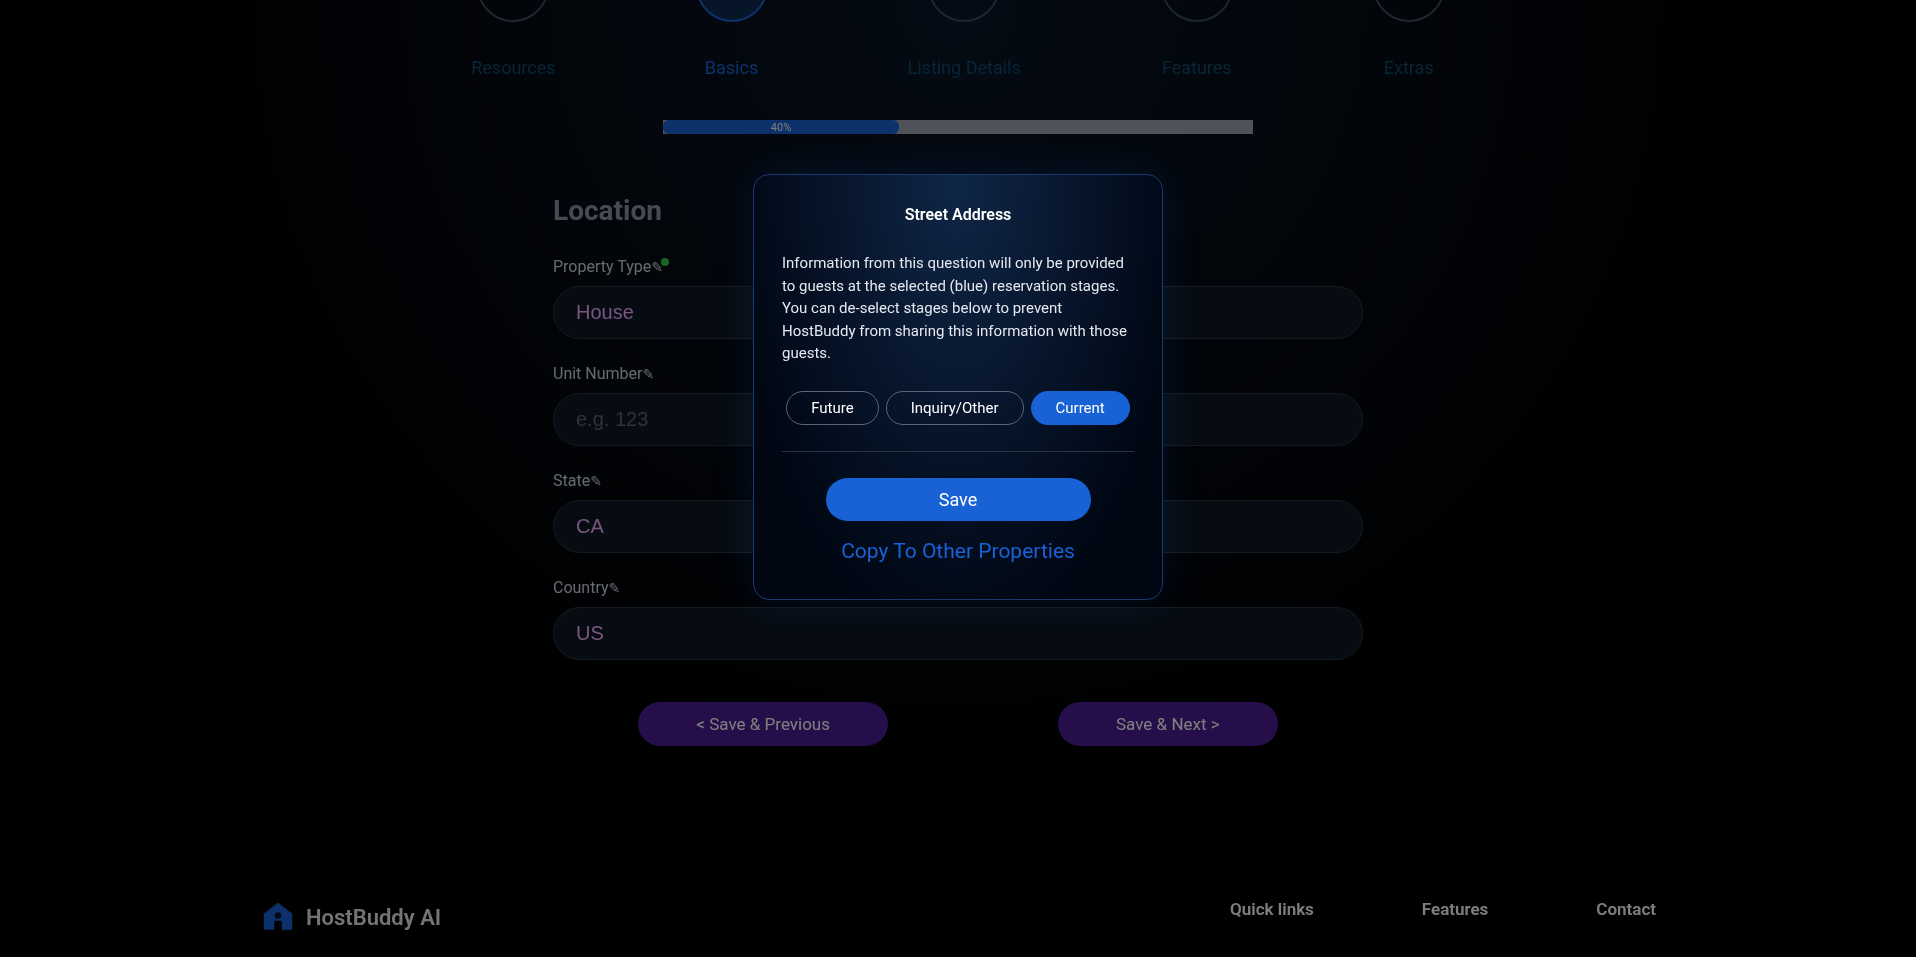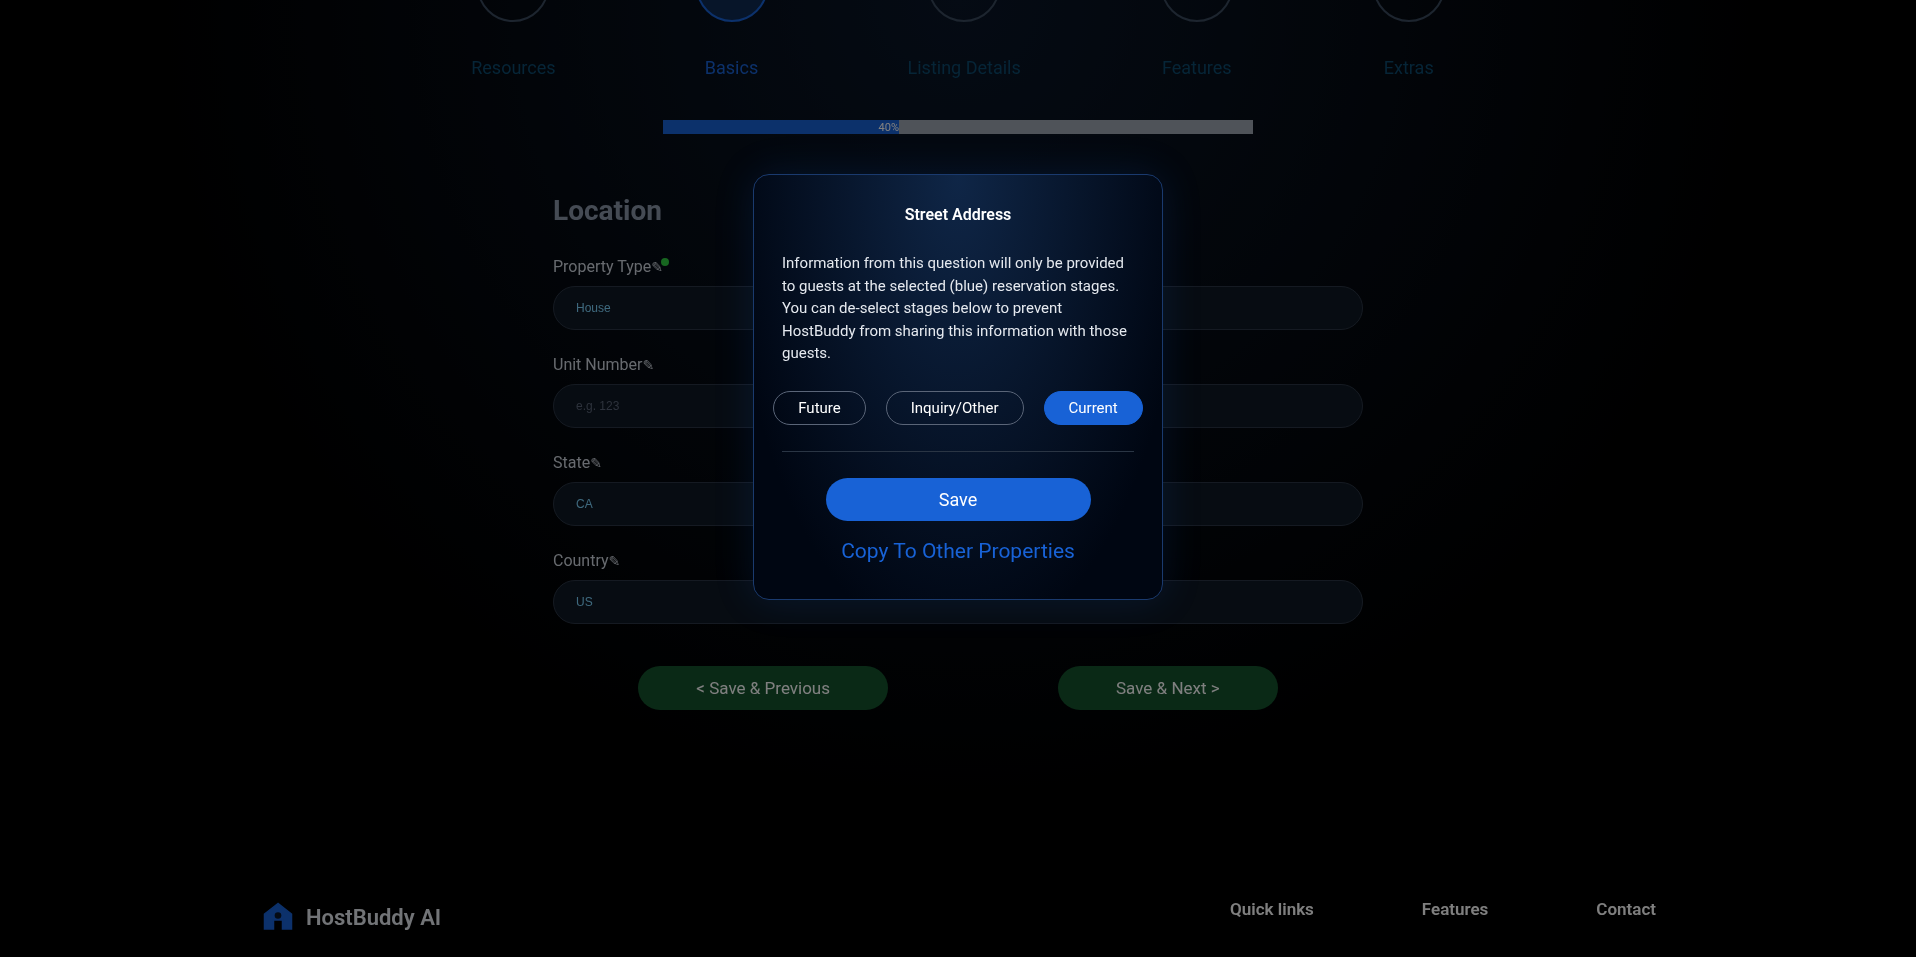--- a/index.html
+++ b/index.html
@@ -62,21 +62,22 @@
       background: #9ea7b3;
       margin: 42px auto 0;
       position: relative;
     }
     .progress-fill {
       height: 100%;
       background: #1862d6;
       width: 40%;
       display: flex;
       align-items: center;
-      justify-content: flex-end;
+      justify-content: center;
+      border-radius: 6px;
     }
     .progress-text {
       font-size: 11px;
       color: #ffffff;
     }
     .form-section {
       max-width: 850px;
       margin: 60px auto 0;
       padding: 0 20px;
     }
@@ -106,35 +107,35 @@
       display: inline-block;
       margin-left: -2px;
       margin-top: -10px;
     }
     .field-input {
       width: 100%;
       background: #0f1824;
       border: 1px solid #2a3544;
       border-radius: 28px;
       padding: 14px 22px;
-      color: #7dd3fc;
-      font-size: 12px;
+      color: #f0abfc;
+      font-size: 20px;
       outline: none;
     }
     .field-input::placeholder {
       color: #5a6578;
     }
     .nav-buttons {
       display: flex;
       justify-content: center;
       gap: 170px;
       margin-top: 42px;
     }
     .nav-btn {
-      background: #14532d;
+      background: #4c1d95;
       border: none;
       border-radius: 24px;
       color: #ffffff;
       font-size: 17px;
       padding: 12px 58px;
       cursor: pointer;
       font-family: inherit;
     }
     .footer {
       position: absolute;
@@ -212,21 +213,21 @@
     .modal-desc {
       font-size: 15px;
       line-height: 1.5;
       color: #e5e9ef;
       text-align: left;
       margin-bottom: 26px;
     }
     .stage-pills {
       display: flex;
       justify-content: center;
-      gap: 20px;
+      gap: 7px;
       margin-bottom: 26px;
     }
     .pill {
       border: 1.5px solid #5a6578;
       background: transparent;
       border-radius: 20px;
       padding: 7px 24px;
       font-size: 15px;
       color: #ffffff;
       cursor: pointer;

